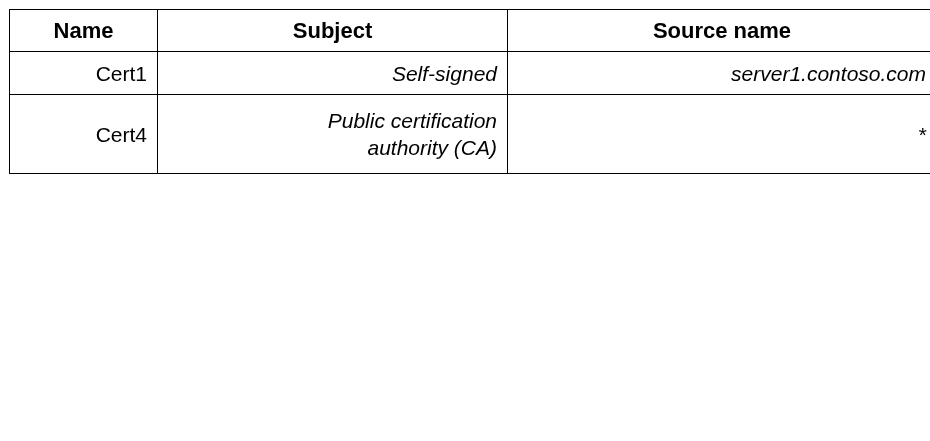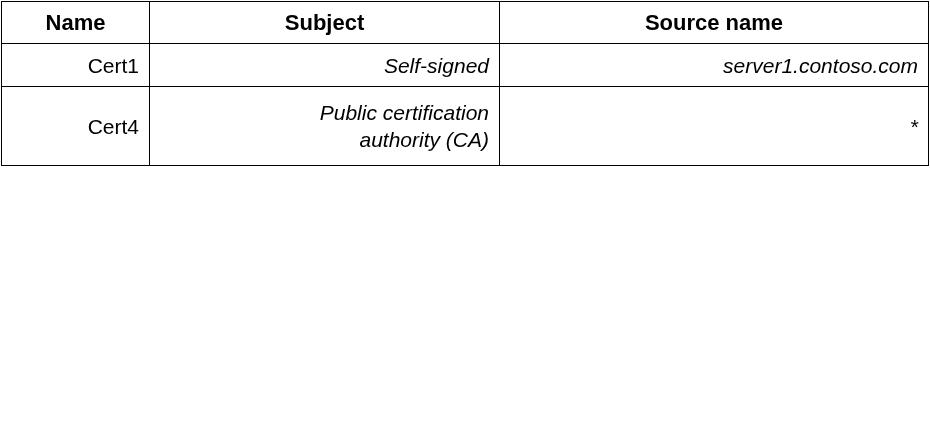--- a/index.html
+++ b/index.html
@@ -10,21 +10,21 @@
   body {
     width: 930px;
     height: 441px;
     font-family: "Liberation Sans", sans-serif;
     color: #000000;
   }
   .table-wrap {
     width: 930px;
     height: 441px;
     box-sizing: border-box;
-    padding: 0;
+    padding: 8px;
   }
   table.cert-table {
     border-collapse: collapse;
     table-layout: fixed;
     width: 928px;
     margin: 1px 0 0 1px;
   }
   table.cert-table col.col-name { width: 148px; }
   table.cert-table col.col-source { width: 350px; }
   table.cert-table col.col-subject { width: 429px; }

